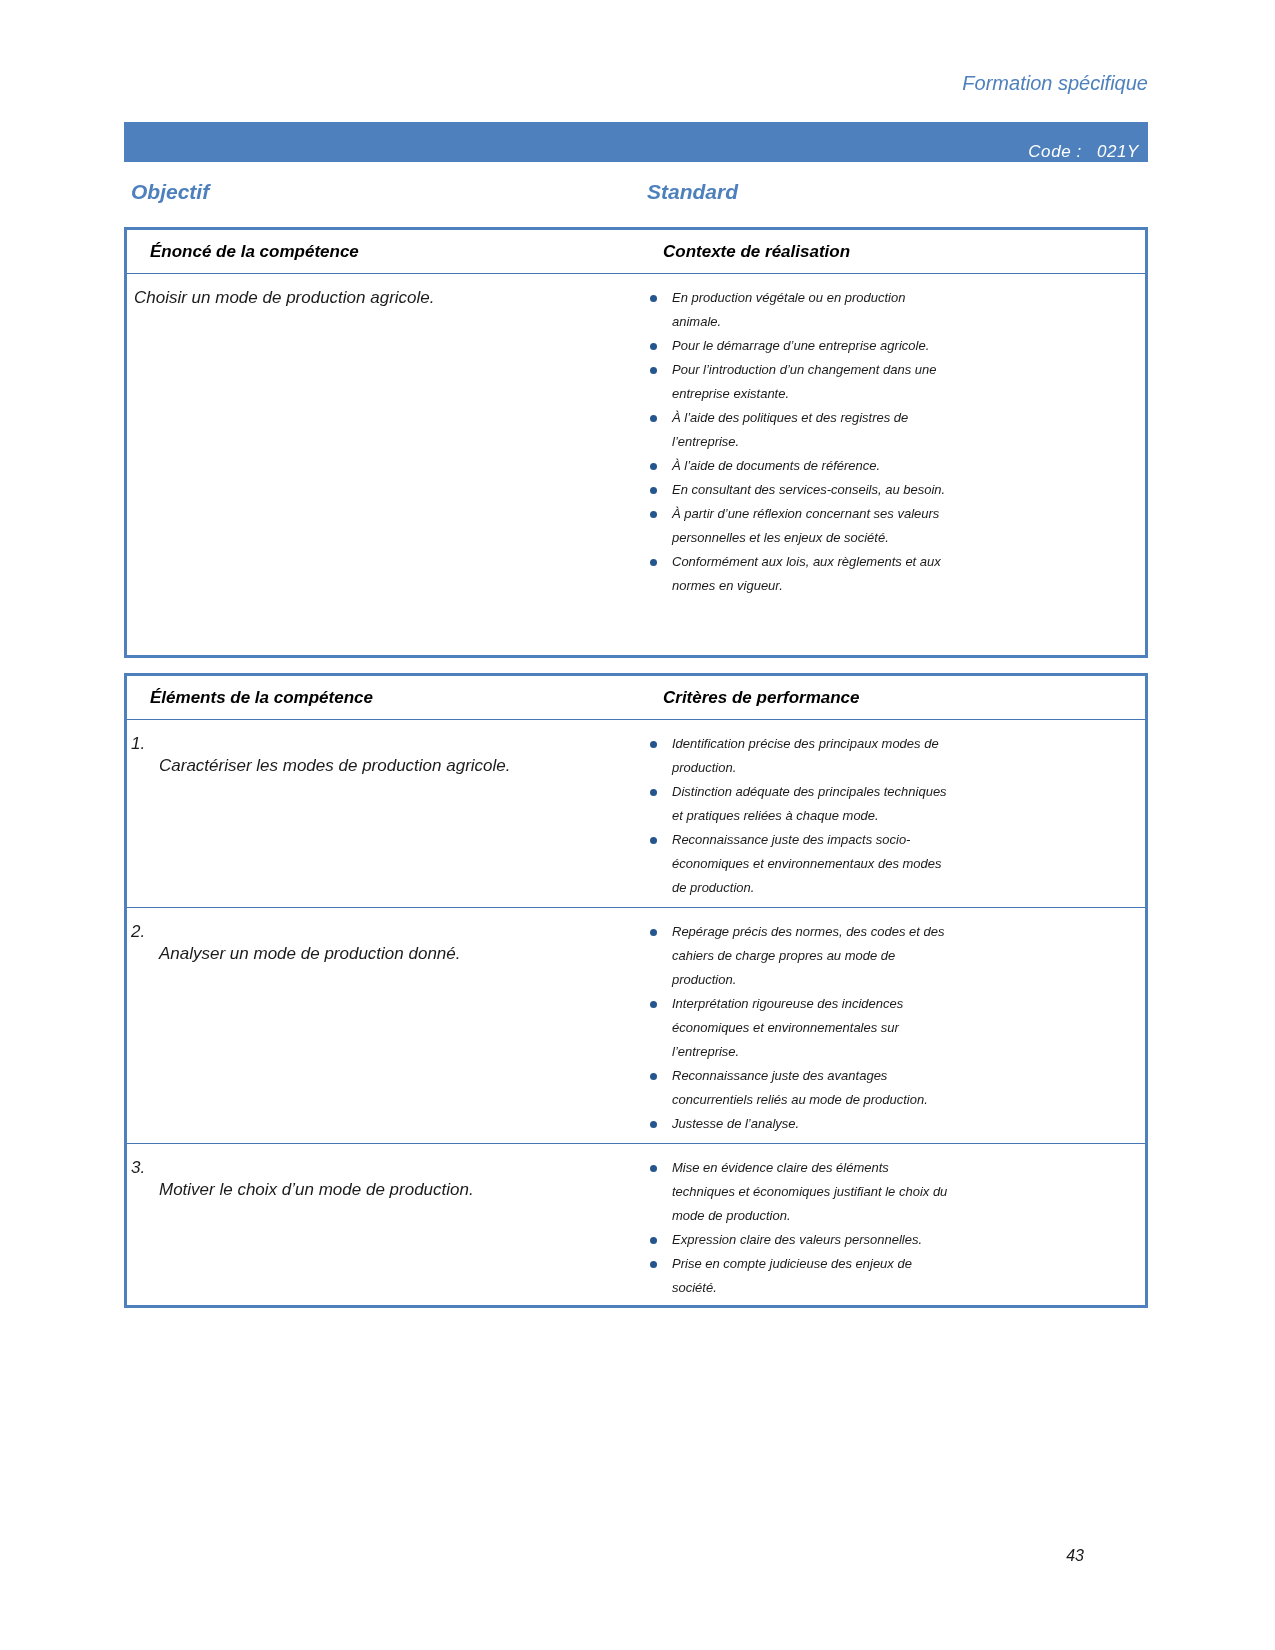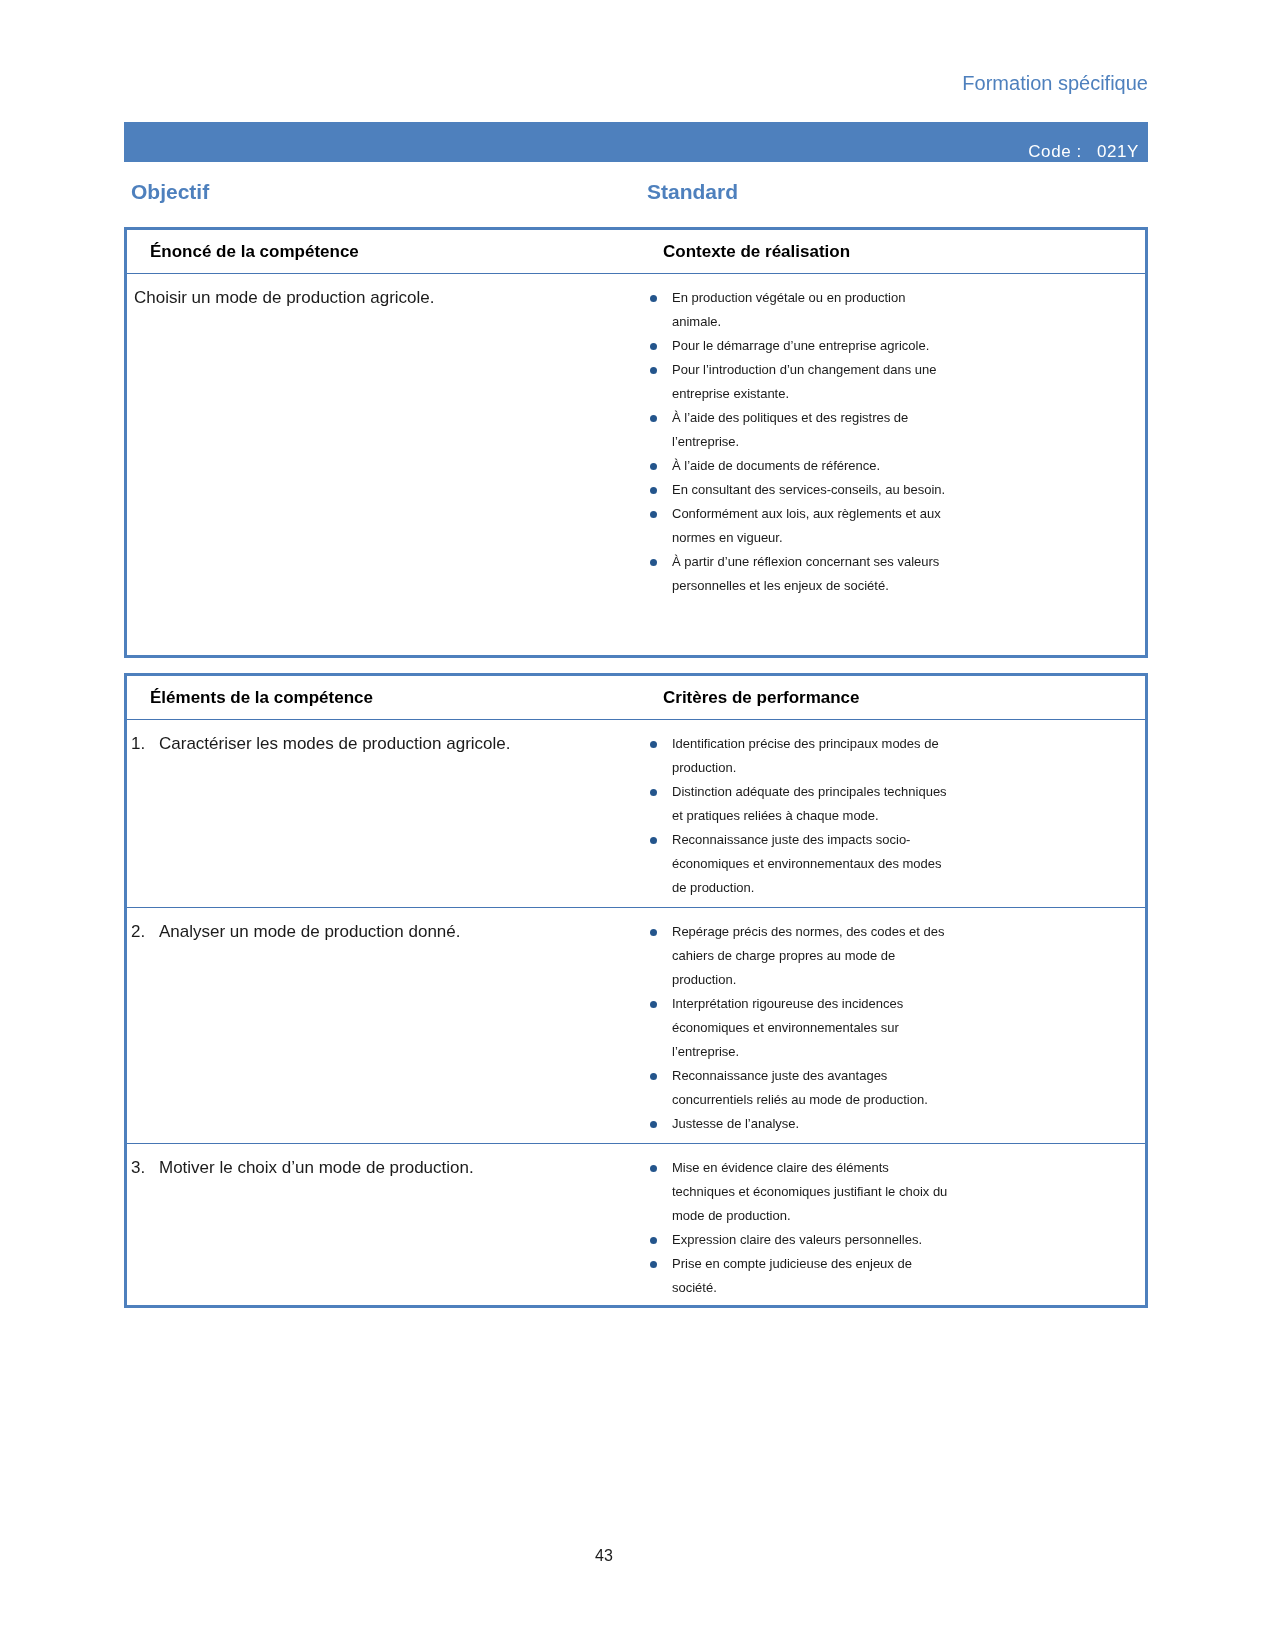--- a/index.html
+++ b/index.html
@@ -3,21 +3,21 @@
 <meta charset="utf-8">
 <style>
   * { margin:0; padding:0; box-sizing:border-box; }
   html,body { background:#ffffff; }
   body {
     width:1275px; height:1650px;
     font-family:"Liberation Sans", sans-serif;
     color:#1b1b1b;
     position:relative;
   }
-  .page { position:absolute; inset:0; width:1275px; height:1650px; background:#fff; }
+  .page { position:absolute; inset:0; width:1275px; height:1650px; background:#fff;font-style:italic; }
 
   
   .doc-header {
     position:absolute; top:70px; right:127px;
     font-size:20px; line-height:26px;
     color:#4e80bd;
   }
 
   
   .code-banner {
@@ -66,41 +66,41 @@
   }
   .tbl-row + .tbl-row { border-top:1px solid #4676b4; }
   .tbl1 .tbl-row { padding-bottom:10px; }
 
   .cell-l { font-size:17px; line-height:24px; padding-right:24px; }
   .tbl1 .tbl-row .cell-l { padding-left:7px; }
   .tbl2 .tbl-row .cell-l { padding-left:4px; }
 
   .el-title { display:flex; }
   .el-num   { width:28px; flex:none; }
-  .el-text  { flex:1; }
+  .el-text  { flex:1;margin-top:22px; }
 
   .cell-r { padding-right:20px; }
   ul.bullets { list-style:none; }
   ul.bullets li {
     position:relative;
     padding-left:25px;
     font-size:13px; line-height:24px;
     white-space:pre-wrap;
     color:#1b1b1b;
   }
   ul.bullets li::before {
     content:"";
     position:absolute; left:3px; top:8.5px;
     width:7px; height:7px; border-radius:50%;
     background:#24558c;
   }
 
   .page-number {
     position:absolute; top:1546px; left:124px; width:960px;
-    text-align:center;
+    text-align:right;
     font-size:16px; line-height:20px; color:#1b1b1b;
   }
 </style>
 </head>
 <body>
 
 <div class="page">
 
   <div class="doc-header">Formation spécifique</div>
 
@@ -125,24 +125,24 @@
         <ul class="bullets" id="context-list">
             <li>En production végétale ou en production
 animale.</li>
             <li>Pour le démarrage d’une entreprise agricole.</li>
             <li>Pour l’introduction d’un changement dans une
 entreprise existante.</li>
             <li>À l’aide des politiques et des registres de
 l’entreprise.</li>
             <li>À l’aide de documents de référence.</li>
             <li>En consultant des services-conseils, au besoin.</li>
+            <li>À partir d’une réflexion concernant ses valeurs
+personnelles et les enjeux de société.</li>
             <li>Conformément aux lois, aux règlements et aux
 normes en vigueur.</li>
-            <li>À partir d’une réflexion concernant ses valeurs
-personnelles et les enjeux de société.</li>
           </ul>
       </div>
     </div>
   </section>
 
   <section class="tbl tbl2">
     <div class="tbl-head">
       <div class="cell-l">Éléments de la compétence</div>
       <div class="cell-r">Critères de performance</div>
     </div>

